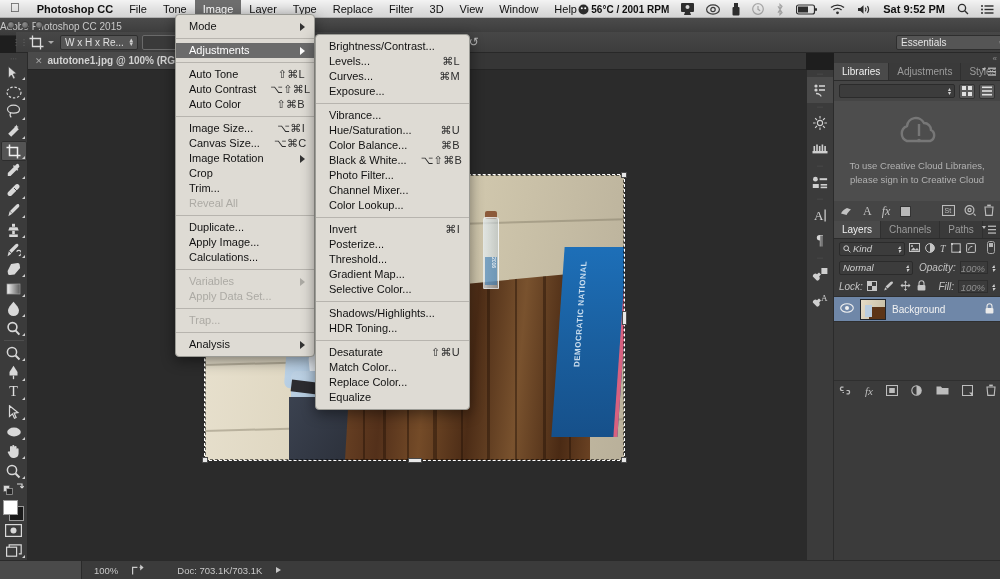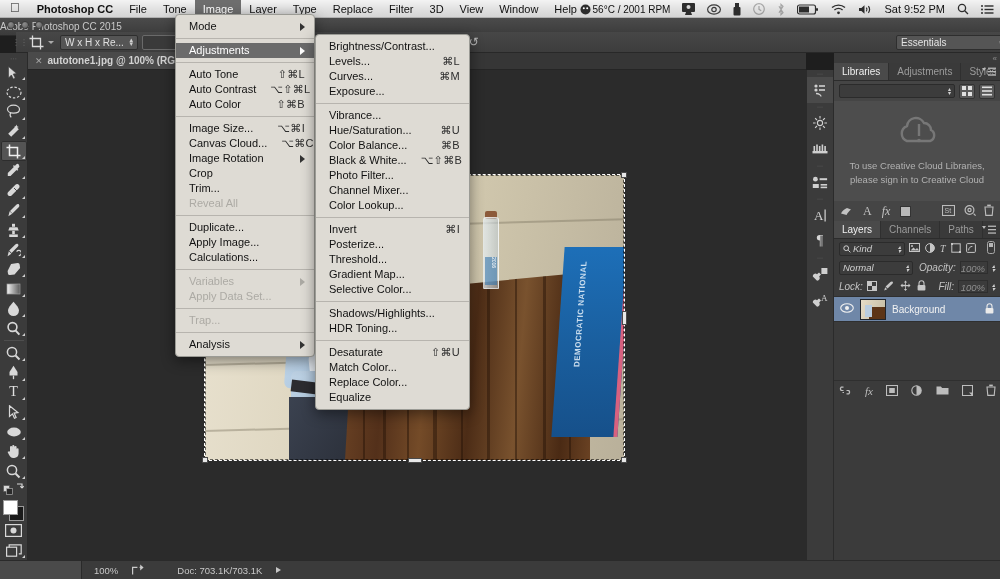--- a/index.html
+++ b/index.html
@@ -18,21 +18,21 @@
     border-bottom: 1px solid #b0b0b0;
     display: flex; align-items: center; font-size: 11px; color: #101010;
   }
   .mac-left { display: flex; align-items: center; height: 18px; }
   .mac-item { padding: 0 8px; height: 18px; line-height: 18px; white-space: nowrap; }
   .mac-item.apple { padding: 0 9px 0 10px; font-size: 13px; line-height: 16px; }
   .mac-item.bold { font-weight: bold; }
   .mac-item.active { background: #6e6e6e; color: #fff; }
   .mac-right { position: absolute; right: 0; top: 0; height: 18px;
     display: flex; align-items: center; gap: 0px; font-size: 11px; }
-  .mac-status { padding: 0 6px; display: flex; align-items: center; height: 18px; }
+  .mac-status { padding: 0 6px; display: flex; align-items: center; height: 18px; font-weight: bold; }
   .mac-status.dim { opacity: .35; }
   .tempwrap { display: flex; align-items: center; gap: 2px; }
 
   
   #titlebar {
     position: absolute; top: 18px; left: 0; width: 1000px; height: 18px;
     background: linear-gradient(to bottom,#4b4b4b,#3b3b3b);
     border-bottom: 1px solid #2a2a2a;
     display: flex; align-items: center; justify-content: flex-start;
   }
@@ -1067,21 +1067,21 @@
       <div class="mi">
         <span class="lbl">Auto Color</span>
         <span class="key">⇧⌘B</span>
       </div>
       <div class="msep"></div>
       <div class="mi">
         <span class="lbl">Image Size...</span>
         <span class="key">⌥⌘I</span>
       </div>
       <div class="mi">
-        <span class="lbl">Canvas Cloud...</span>
+        <span class="lbl">Canvas Size...</span>
         <span class="key">⌥⌘C</span>
       </div>
       <div class="mi">
         <span class="lbl">Image Rotation</span>
         <span class="arw"></span>
       </div>
       <div class="mi">
         <span class="lbl">Crop</span>
       </div>
       <div class="mi">

